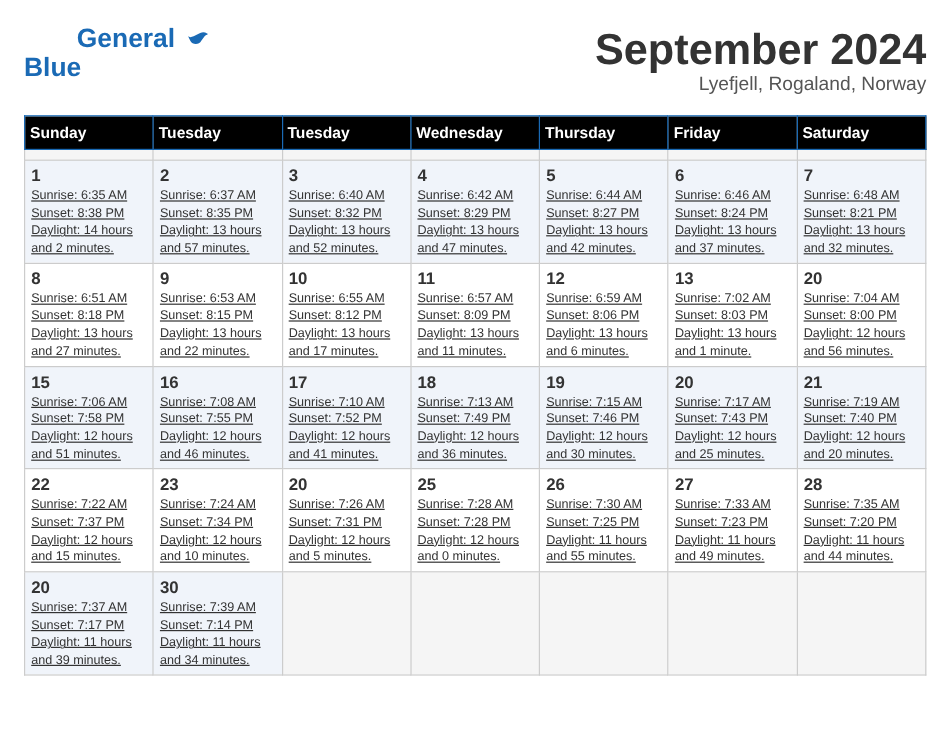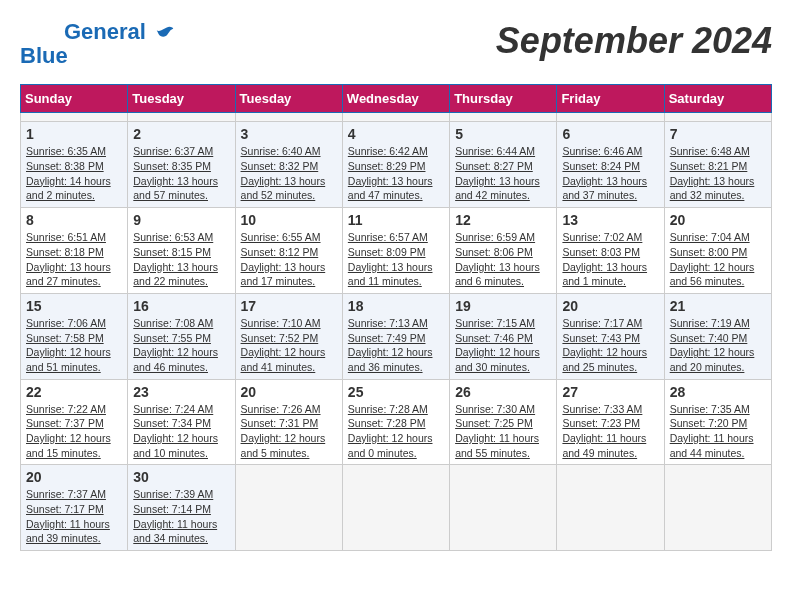--- a/index.html
+++ b/index.html
@@ -30,33 +30,32 @@
       color: #1a6ab5;
       margin-left: 44px;
     }
     .title-block {
       text-align: right;
     }
     .month-title {
       font-size: 36px;
       font-weight: bold;
       color: #333;
-      font-style: italic;
     }
     .location-title {
       font-size: 16px;
       color: #555;
     }
     .calendar {
       width: 100%;
       border-collapse: collapse;
       font-size: 11px;
     }
     .calendar th {
-      background: #be185d;
+      background: #000000;
       color: #fff;
       padding: 6px 4px;
       text-align: left;
       font-size: 13px;
       font-weight: bold;
       border: 1px solid #1a6ab5;
     }
     .calendar td {
       border: 1px solid #ccc;
       vertical-align: top;
@@ -100,20 +99,21 @@
           <svg width="22" height="22" viewBox="0 0 24 24" style="display:inline-block;vertical-align:middle;margin-left:2px;" fill="#1a6ab5">
             <path d="M21 7c0 0-3-3-7-1L8 9c-2 1-4 1-5 0l2 4c1 2 3 3 5 3s4-1 5-3l3-4c1-1 2-1 3-2z"></path>
           </svg>
         </div>
       </div>
       <div class="logo-text" style="color:#1a6ab5;font-size:22px;font-weight:bold;">Blue</div>
     </div>
   </div>
   <div class="title-block">
     <div class="month-title">September 2024</div>
+    <div class="location-title">Lyefjell, Rogaland, Norway</div>
   </div>
 </div>
 
 <table class="calendar">
   <thead>
     <tr>
     <th>Sunday</th>
         <th>Tuesday</th>
         <th>Tuesday</th>
         <th>Wednesday</th>

